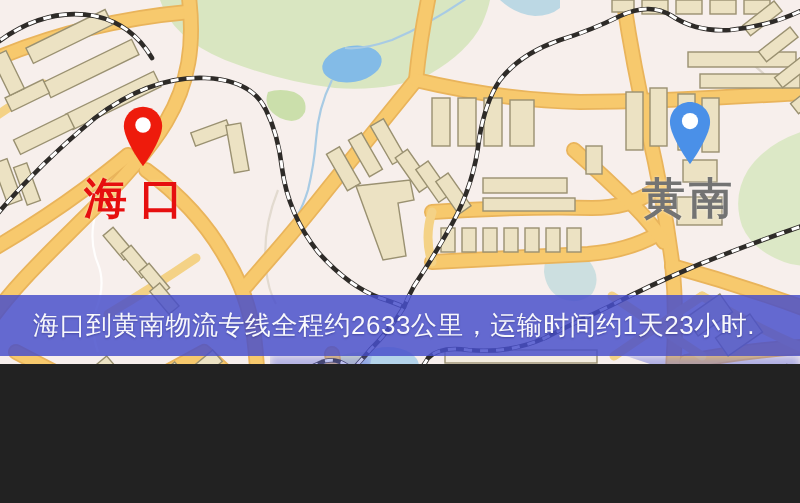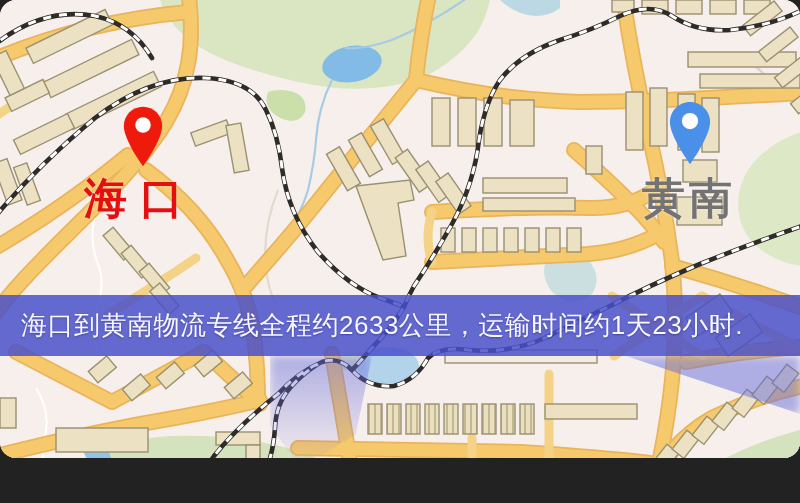--- a/index.html
+++ b/index.html
@@ -1,31 +1,31 @@
 <!DOCTYPE html>
 <html><head>
 <meta charset="utf-8">
 <style>
   html,body{margin:0;padding:0;background:#222;}
-  #stage{position:relative;width:800px;height:458px;overflow:hidden;
-         font-family:"Liberation Sans","DejaVu Sans",sans-serif;background:#f7efec;border-radius:16px;}
+  #stage{position:relative;width:800px;height:364px;overflow:hidden;
+         font-family:"Liberation Sans","DejaVu Sans",sans-serif;background:#f7efec;}
   #stage svg{position:absolute;left:0;top:0;}
   .road{fill:none;stroke:#f7c96d;stroke-linecap:round;stroke-linejoin:round;}
   .roadc{fill:none;stroke:#e9b45b;stroke-linecap:round;stroke-linejoin:round;}
   .minor{fill:none;stroke:#f4d286;stroke-linecap:round;stroke-linejoin:round;}
   .bld rect,.bld polygon{fill:#ece2c3;stroke:#9a9171;stroke-width:1.4;}
   .bld.striped rect{fill:url(#bs);}
   .bld.hollow rect{fill:#f3ecdf;}
   .railb{fill:none;stroke:#2e2b28;stroke-width:4.6;stroke-linecap:round;}
   .railw{fill:none;stroke:#ffffff;stroke-width:3;stroke-dasharray:8 8;stroke-linecap:butt;}
   .contour{fill:none;stroke-width:2.2;}
   .city-label{position:absolute;font-weight:bold;font-size:43px;line-height:1;
       text-shadow:0 0 3px rgba(255,255,255,.55);white-space:nowrap;}
   #banner{position:absolute;left:0;top:295px;width:800px;height:61px;
-      display:flex;align-items:center;padding-left:21px;box-sizing:border-box;
+      display:flex;align-items:center;padding-left:33px;box-sizing:border-box;
       font-size:26px;letter-spacing:.5px;text-shadow:0 1px 2px rgba(10,10,80,.35);}
   .banner-shadow{position:absolute;filter:blur(4px);pointer-events:none;}
   #shadow-right{left:626px;top:356px;width:174px;height:58px;
       background:rgba(104,110,220,.5);clip-path:polygon(0 0,100% 0,100% 100%);}
   #shadow-center{left:270px;top:356px;width:102px;height:112px;
       background:linear-gradient(to bottom,rgba(104,110,220,.5),rgba(104,110,220,0));
       clip-path:polygon(0 0,100% 0,84% 70%,30% 100%,0 62%);}
   .pin{position:absolute;}
 </style>
 </head>

